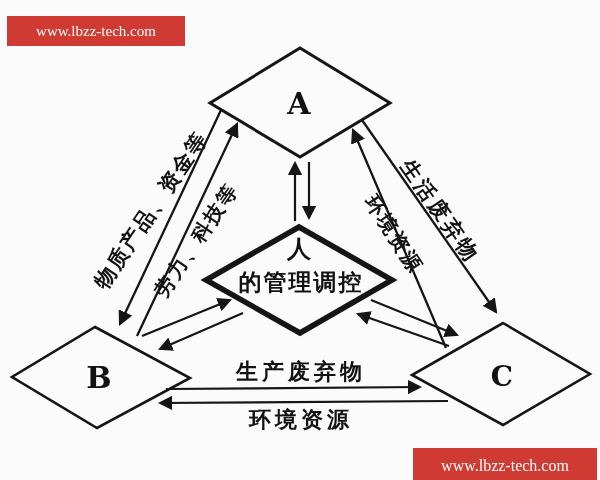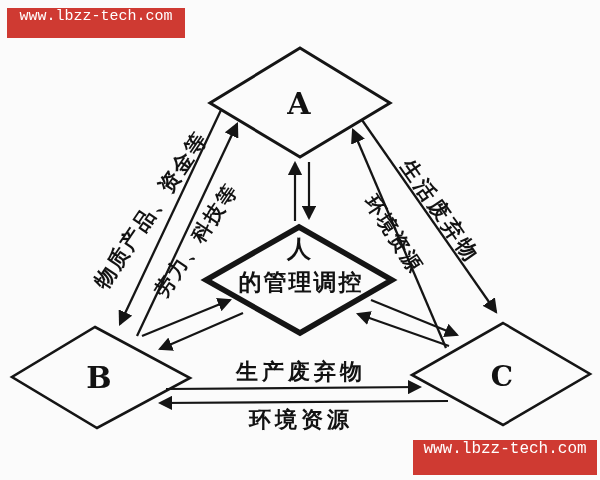--- a/index.html
+++ b/index.html
@@ -1,20 +1,20 @@
 <!DOCTYPE html>
 <html><head>
 <meta charset="utf-8">
 <style>
   html,body{margin:0;padding:0;}
   body{width:600px;height:480px;position:relative;background:#fbfbfb;overflow:hidden;
        font-family:"Liberation Sans", sans-serif;}
   .stage{position:absolute;inset:0;}
-  .watermark{position:absolute;display:flex;align-items:flex-start;justify-content:center;
-             color:#ffffff;font-family:Liberation Mono, monospace;}
+  .watermark{position:absolute;display:flex;align-items:center;justify-content:center;
+             color:#ffffff;font-family:Liberation Serif, serif;margin-top:8px;}
   .wm-top{left:7px;top:8px;width:178px;height:30px;font-size:15px;}
   .wm-bottom{left:413px;top:440px;width:184px;height:35px;font-size:16px;}
   svg text{fill:#121212;font-weight:bold;font-family:"DejaVu Sans", sans-serif;}
   svg .node-letter{font-family:"DejaVu Serif", serif;font-weight:bold;}
   svg line, svg polygon{stroke:#151515;}
 </style>
 </head>
 <body>
 
 <div class="stage">

